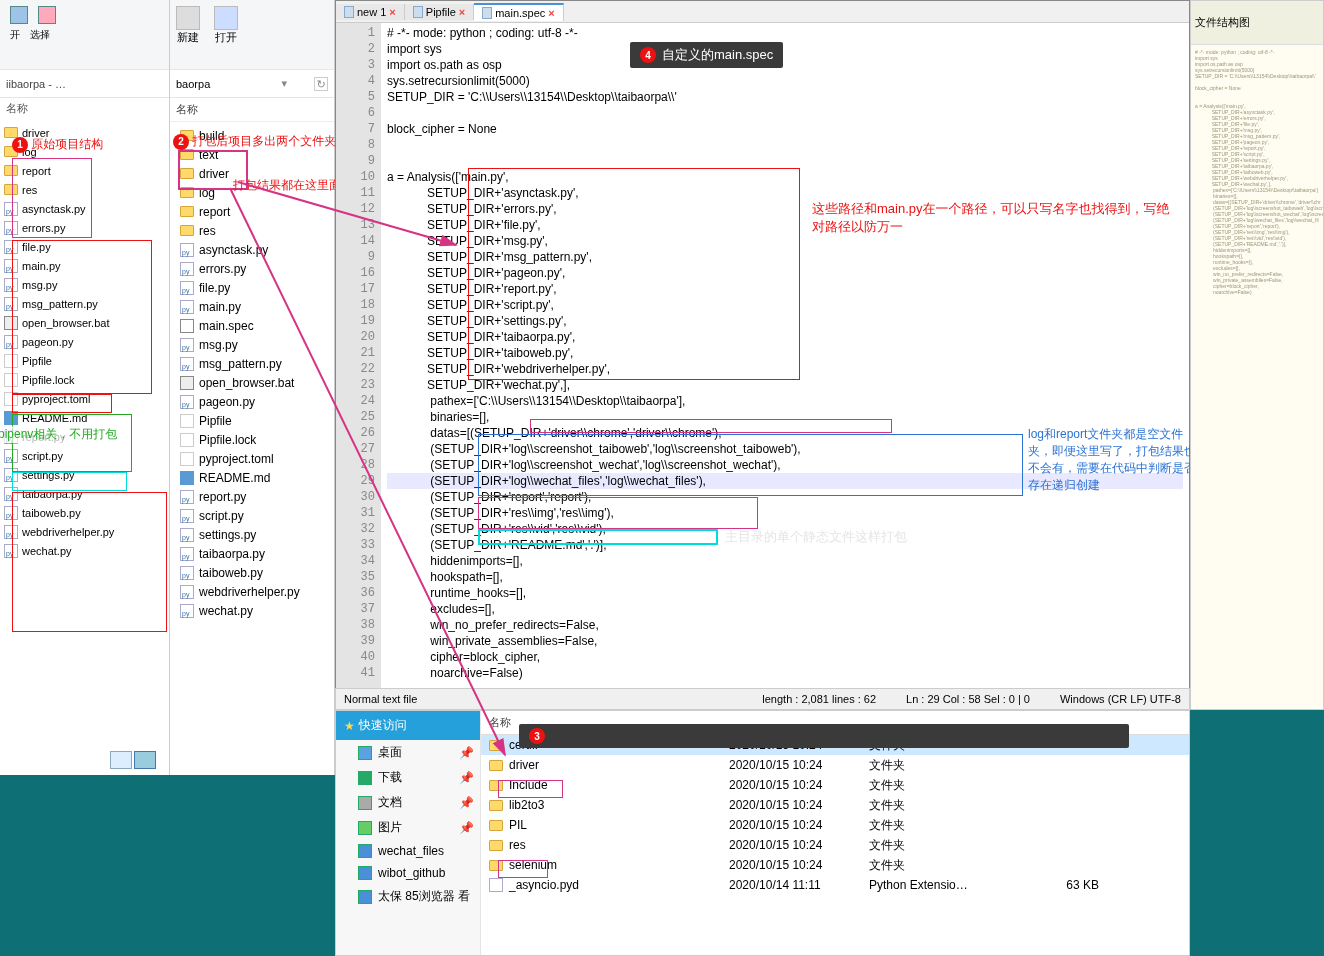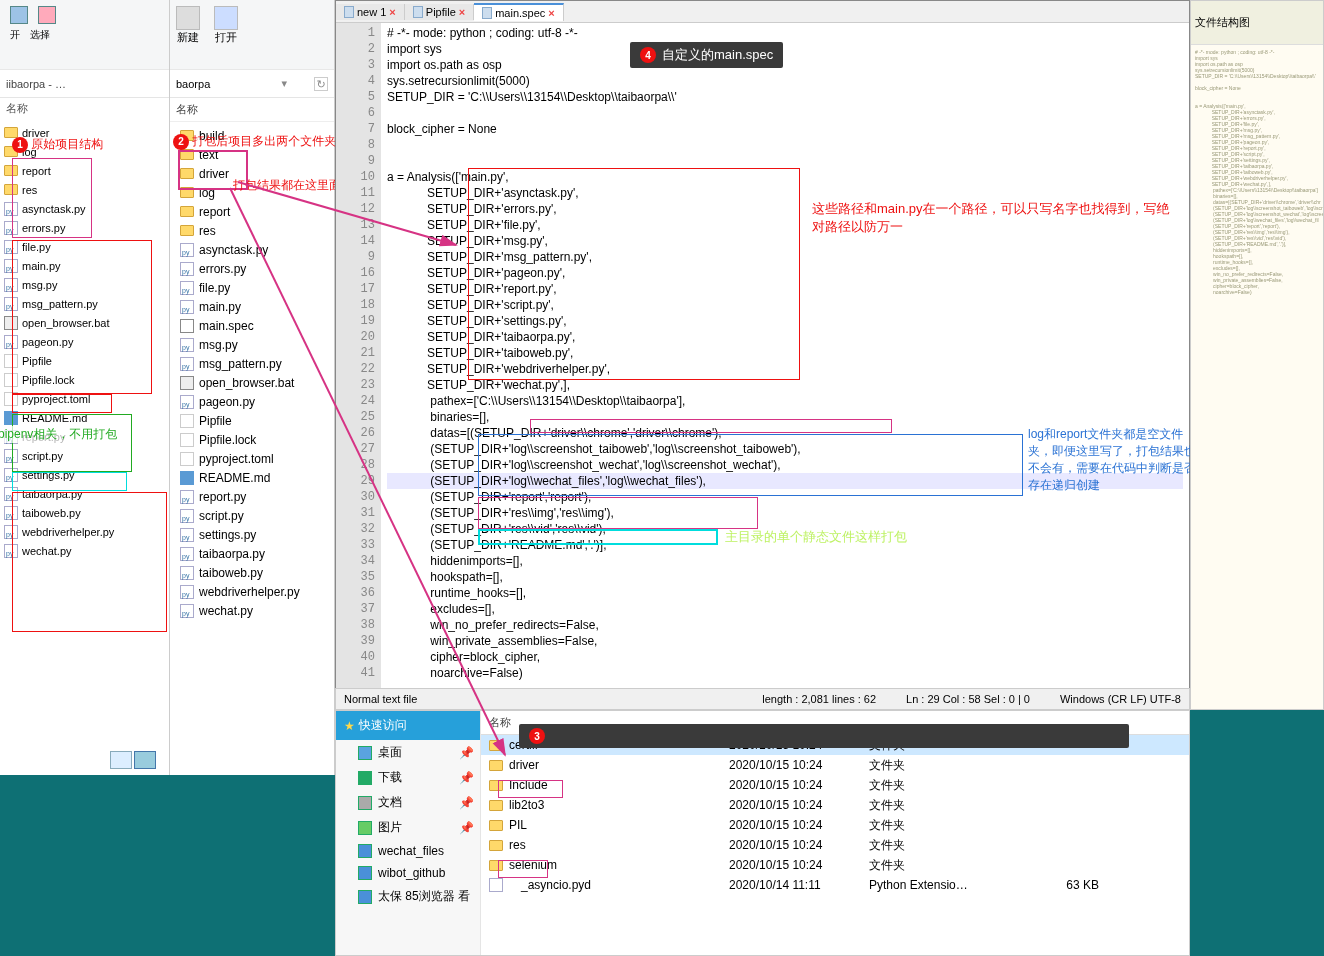--- a/index.html
+++ b/index.html
@@ -438,21 +438,21 @@
 <div class="ann-text" style="left:812px; top:200px; width:370px; color:#e11; font-size:13px; line-height:18px;">这些路径和main.py在一个路径，可以只写名字也找得到，写绝对路径以防万一</div>
 
 <div class="ann-box" style="left:530px; top:419px; width:362px; height:14px; border-color:#d63384;"></div>
 
 <div class="ann-box" style="left:478px; top:434px; width:545px; height:62px; border-color:#2a72d4;"></div>
 <div class="ann-text" style="left:1028px; top:426px; width:170px; color:#2a72d4; font-size:12px; line-height:17px;">log和report文件夹都是空文件夹，即便这里写了，打包结果也不会有，需要在代码中判断是否存在递归创建</div>
 
 <div class="ann-box" style="left:478px; top:497px; width:280px; height:32px; border-color:#d63384;"></div>
 
 <div class="ann-box" style="left:478px; top:529px; width:240px; height:16px; border-color:#0dd; border-width:2px;"></div>
-<div class="ann-text" style="left:725px; top:528px; color:#bef264; font-size:13px;">主目录的单个静态文件这样打包</div>
+<div class="ann-text" style="left:725px; top:528px; color:#e5e5e5; font-size:13px;">主目录的单个静态文件这样打包</div>
 
 <div class="statusbar">
   <span>Normal text file</span>
   <span class="sp"></span>
   <span>length : 2,081    lines : 62</span>
   <span>Ln : 29    Col : 58    Sel : 0 | 0</span>
   <span>Windows (CR LF)   UTF-8</span>
 </div>
 
 <div class="minimap">
@@ -606,21 +606,21 @@
         <div class="row">
           <div class="col-name" style="display:flex;align-items:center;gap:6px">
             <span class="folder-icon"></span>
             <span>selenium</span>
           </div>
           <div class="col-date">2020/10/15 10:24</div>
           <div class="col-type">文件夹</div>
           <div class="col-size"></div>
         </div>
         <div class="row">
-          <div class="col-name" style="display:flex;align-items:center;gap:18px">
+          <div class="col-name" style="display:flex;align-items:center;gap:6px">
             <span class="pyd-icon"></span>
             <span>_asyncio.pyd</span>
           </div>
           <div class="col-date">2020/10/14 11:11</div>
           <div class="col-type">Python Extensio…</div>
           <div class="col-size">63 KB</div>
         </div>
       </div>
   </div>
 </div>

